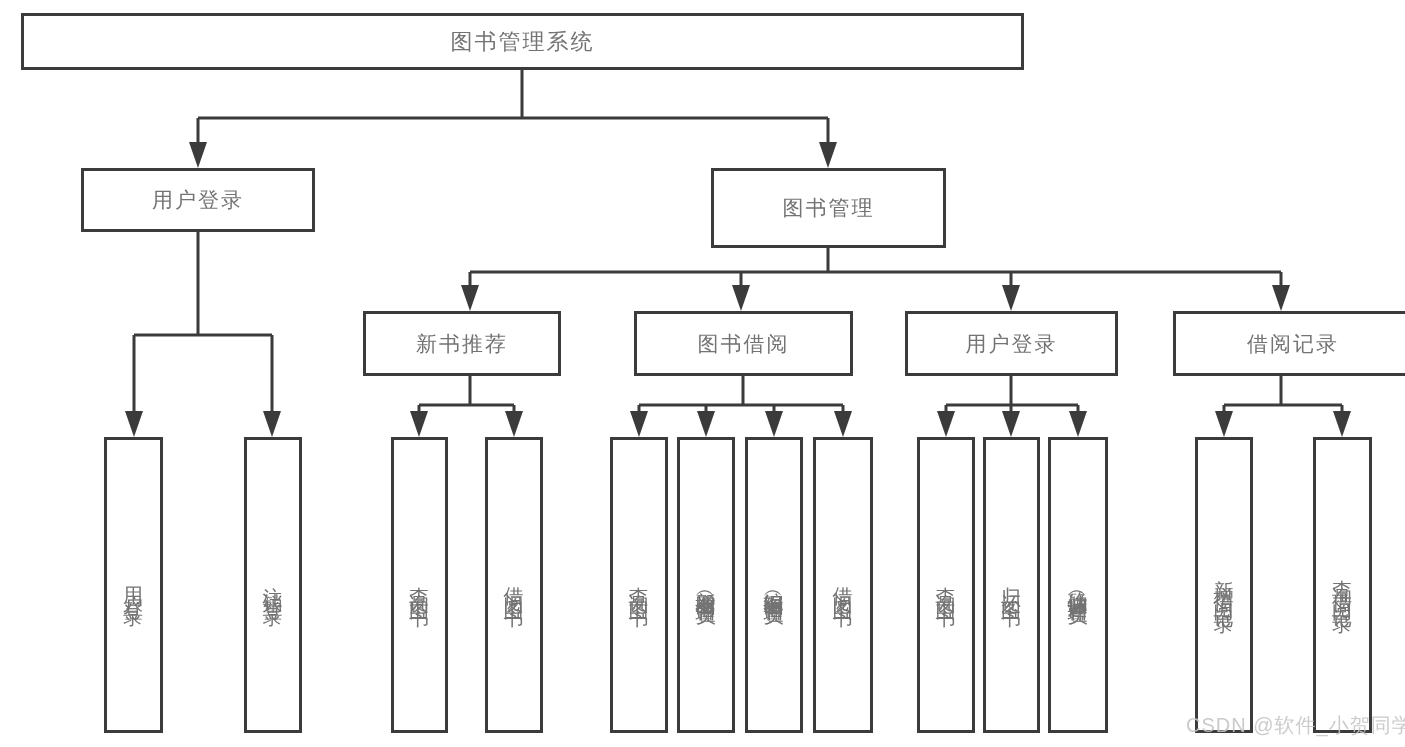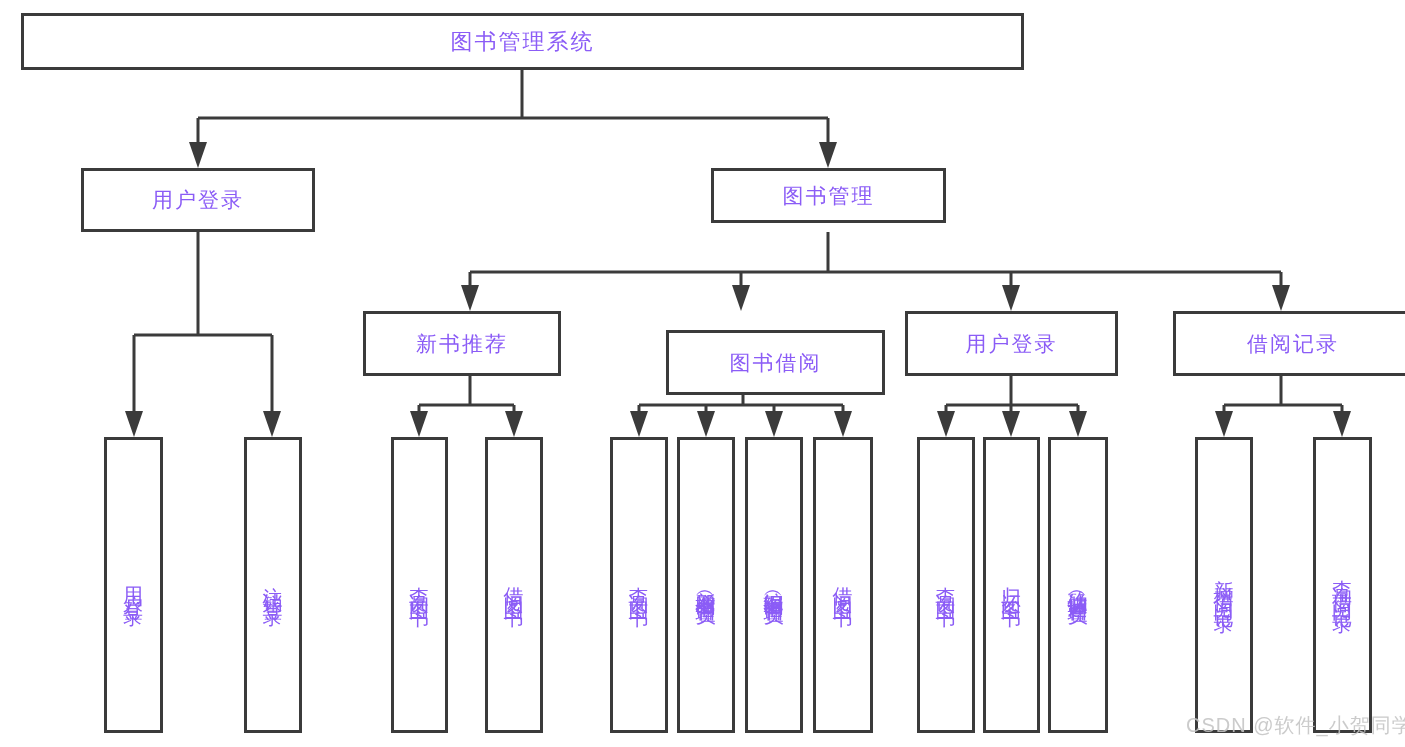--- a/index.html
+++ b/index.html
@@ -3,21 +3,21 @@
 <meta charset="utf-8">
 <style>
   html,body{margin:0;padding:0;background:#ffffff;}
   .canvas{
     position:relative;width:1405px;height:747px;background:#ffffff;
     font-family:"Liberation Sans","DejaVu Sans",sans-serif;overflow:hidden;
   }
   .box{
     position:absolute;box-sizing:border-box;border:3px solid #3b3b3b;background:#ffffff;
     display:flex;align-items:center;justify-content:center;
-    color:#8b5cf6;font-size:21px;letter-spacing:2px;z-index:2;text-align:center;
+    color:#737373;font-size:21px;letter-spacing:2px;z-index:2;text-align:center;
   }
   .vbox{
     writing-mode:vertical-rl;font-size:20px;letter-spacing:7px;
     padding:6px 0;line-height:1;
   }
   .vbox.long{letter-spacing:2px;}
   svg.connectors{position:absolute;left:0;top:0;z-index:1;}
   .watermark{
     position:absolute;left:1186px;top:712px;z-index:5;
     font-size:20px;color:rgba(196,196,196,0.88);letter-spacing:1px;white-space:nowrap;
@@ -67,24 +67,24 @@
     <g>
       <path d="M1281 376 V405 M1224 405 H1342 M1224 405 V414 M1342 405 V414"></path>
       <polygon points="1215,411 1233,411 1224,437" fill="#3b3b3b" stroke="none"></polygon>
       <polygon points="1333,411 1351,411 1342,437" fill="#3b3b3b" stroke="none"></polygon>
     </g>
   </svg>
 
   <div class="box" style="left:21px;top:13px;width:1003px;height:57px;font-size:22px;">图书管理系统</div>
 
   <div class="box" style="left:81px;top:168px;width:234px;height:64px;">用户登录</div>
-  <div class="box" style="left:711px;top:168px;width:235px;height:55px;">图书管理</div>
+  <div class="box" style="left:711px;top:168px;width:235px;height:80px;">图书管理</div>
 
   <div class="box" style="left:363px;top:311px;width:198px;height:65px;">新书推荐</div>
-  <div class="box" style="left:666px;top:311px;width:219px;height:65px;margin-top:19px;">图书借阅</div>
+  <div class="box" style="left:634px;top:311px;width:219px;height:65px;">图书借阅</div>
   <div class="box" style="left:905px;top:311px;width:213px;height:65px;">用户登录</div>
   <div class="box" style="left:1173px;top:311px;width:240px;height:65px;">借阅记录</div>
 
   <div class="box vbox" style="left:104px;top:437px;width:59px;height:296px;">用户登录</div>
   <div class="box vbox" style="left:244px;top:437px;width:58px;height:296px;">注销登录</div>
 
   <div class="box vbox" style="left:391px;top:437px;width:57px;height:296px;">查询图书</div>
   <div class="box vbox" style="left:485px;top:437px;width:58px;height:296px;">借阅图书</div>
 
   <div class="box vbox" style="left:610px;top:437px;width:58px;height:296px;">查询图书</div>

